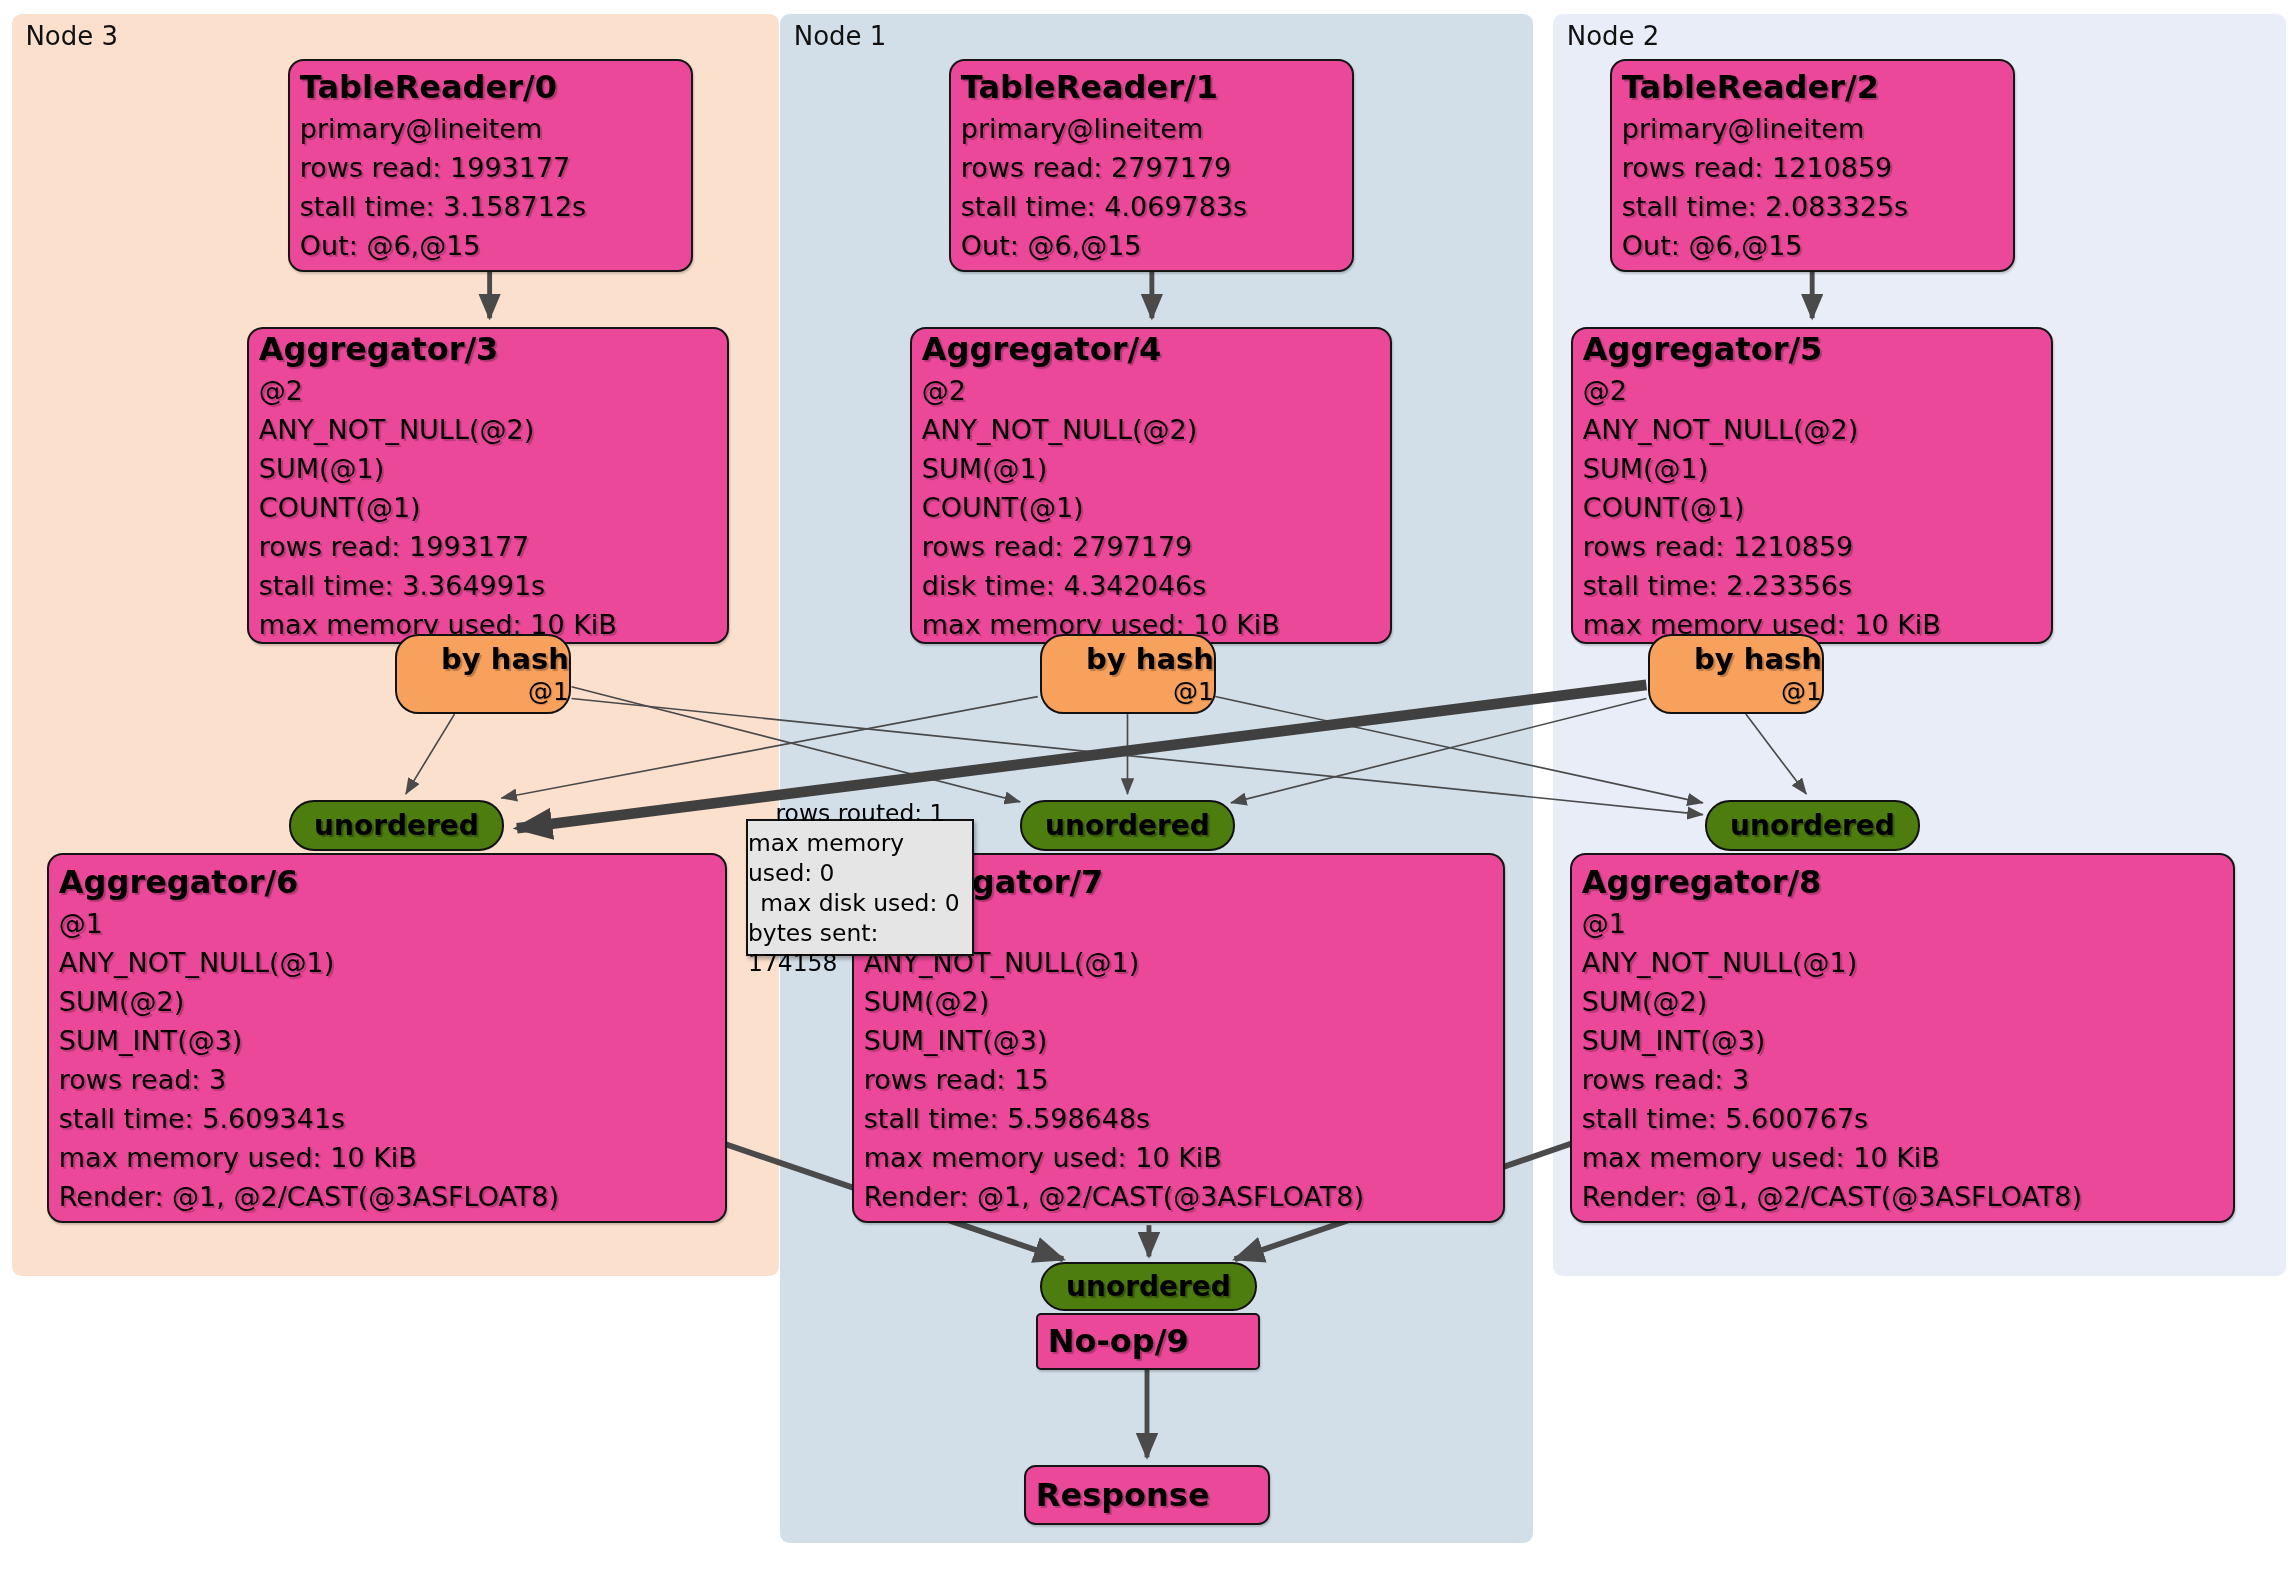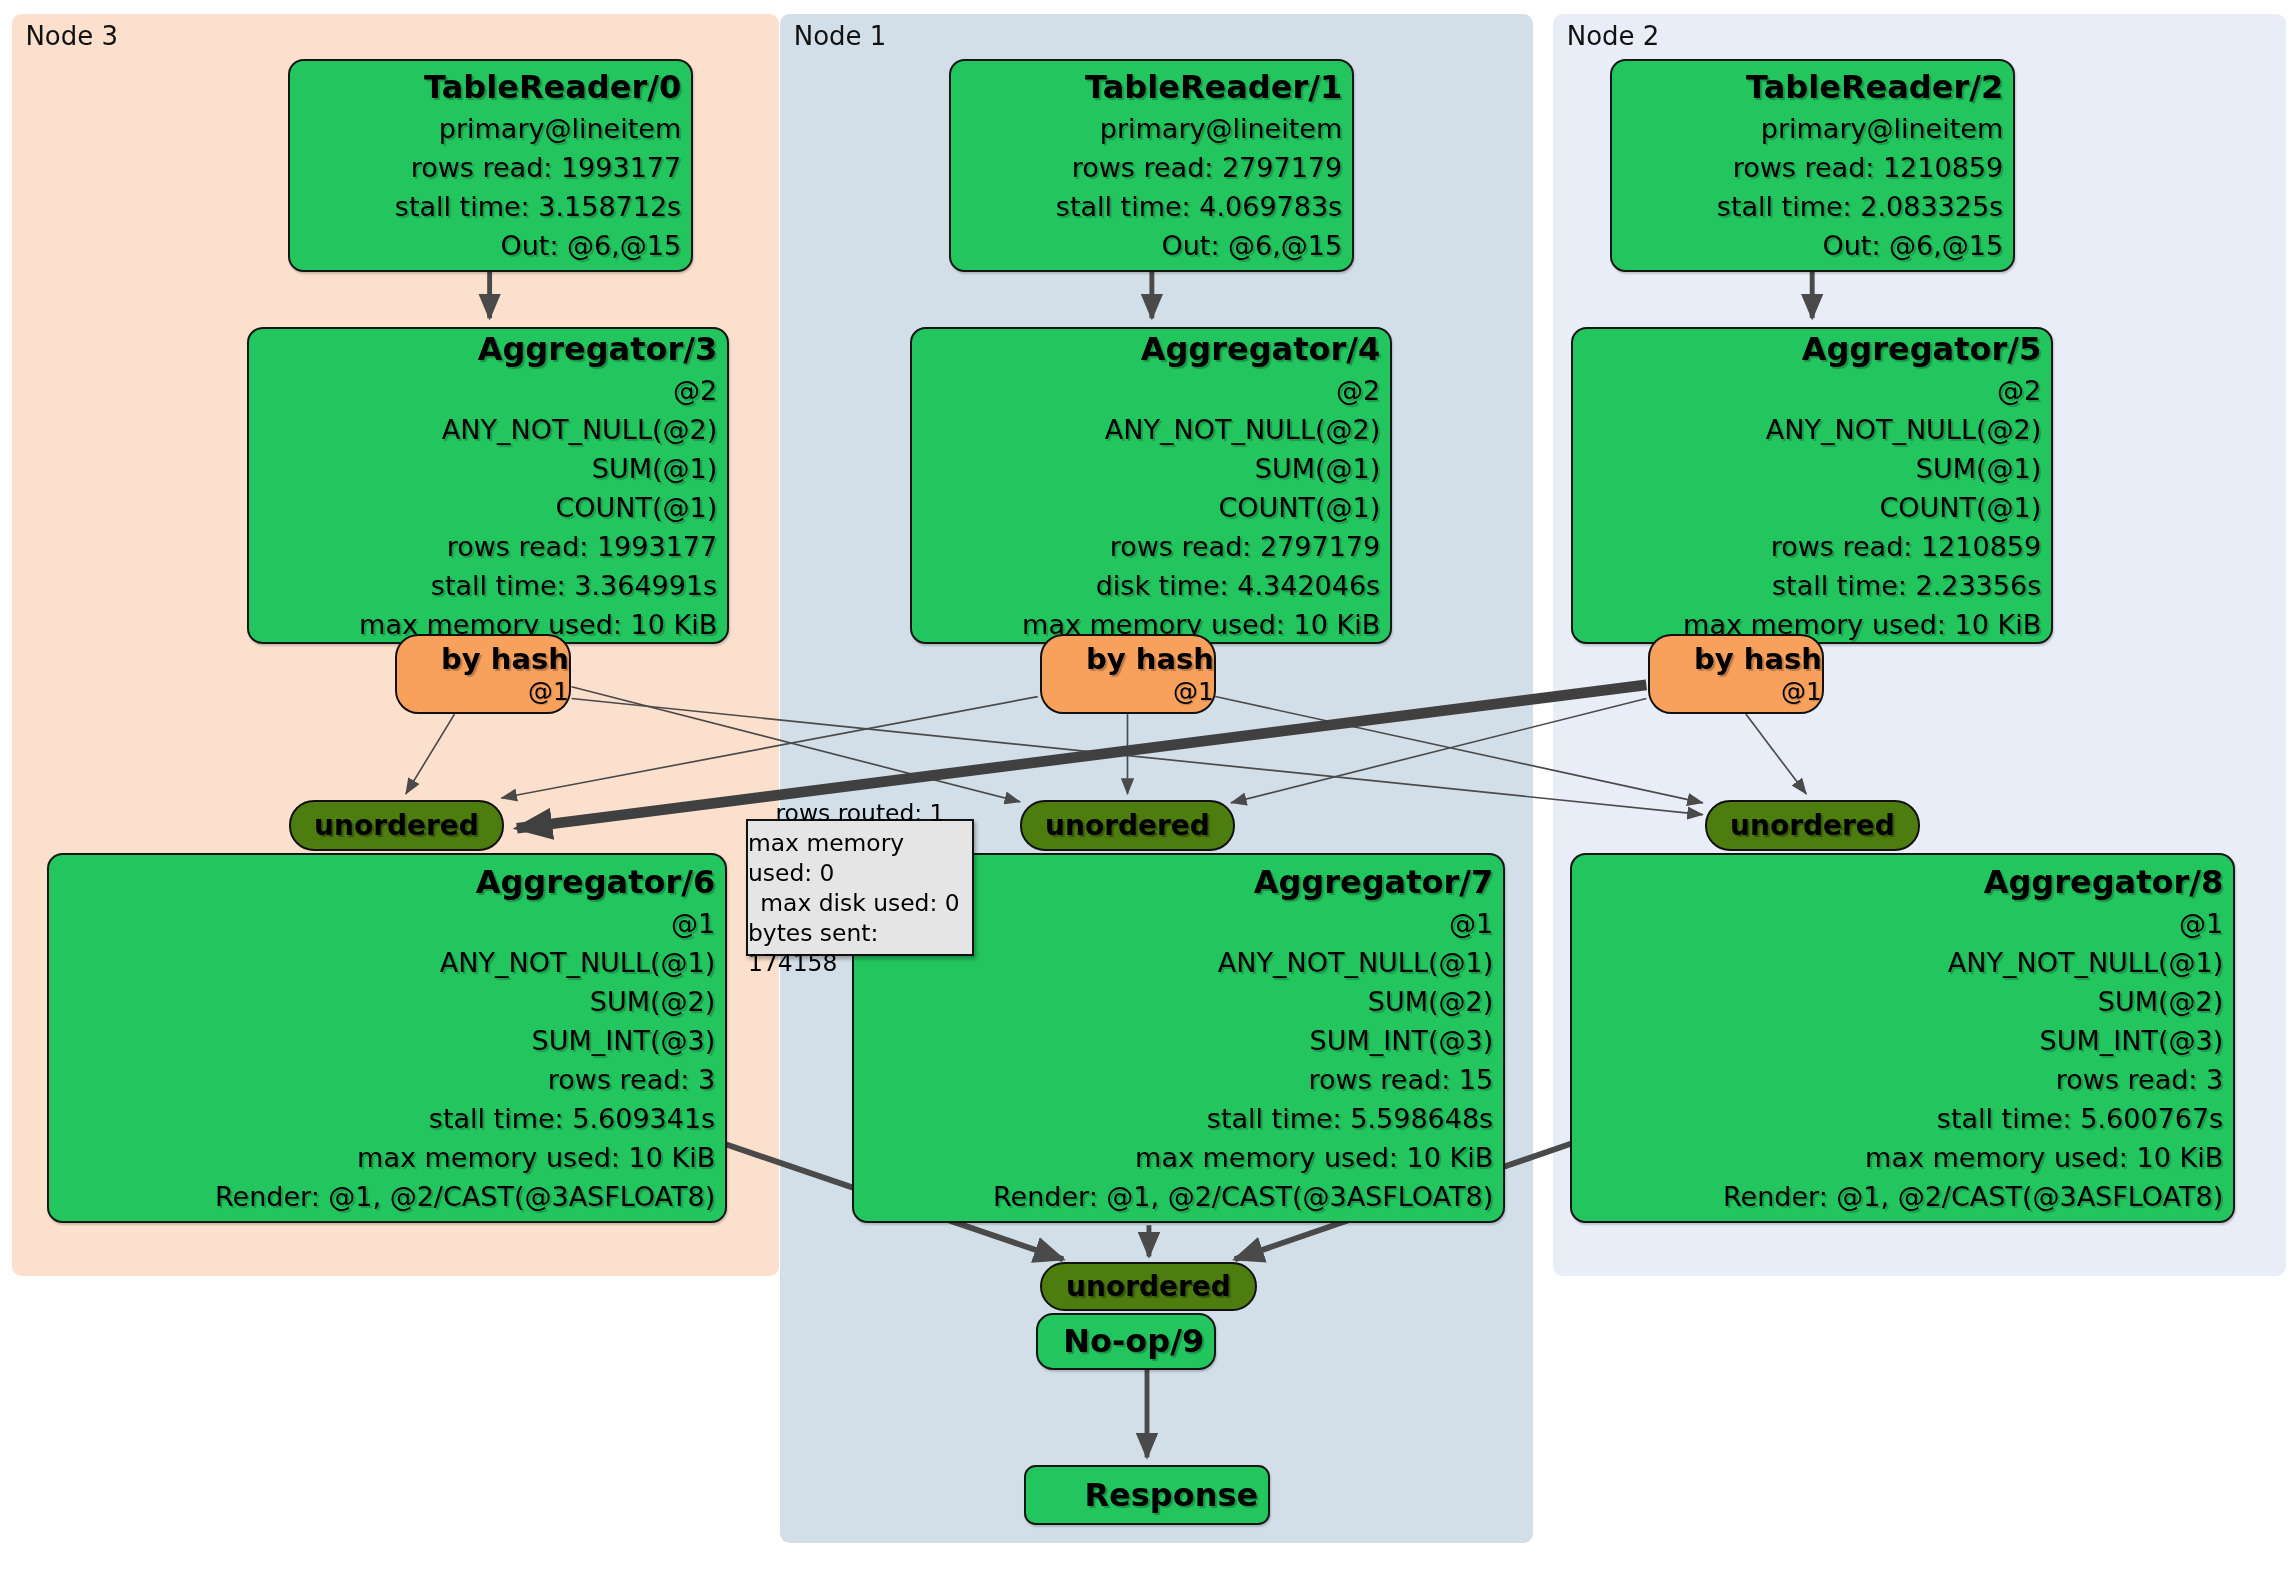--- a/index.html
+++ b/index.html
@@ -7,22 +7,22 @@
     position:relative;width:2294px;height:1596px;overflow:hidden;
     font-family:"DejaVu Sans","Liberation Sans",sans-serif;color:#000;
   }
   .panel{position:absolute;border-radius:9.8px;z-index:0;}
   #panel-node3{left:11.7px;top:13.7px;width:767px;height:1262px;background:#fbe0cd;}
   #panel-node1{left:780px;top:13.7px;width:753px;height:1529px;background:#d2dfe9;}
   #panel-node2{left:1553px;top:13.7px;width:733px;height:1262px;background:#e8edf7;}
   .panel-label{position:absolute;left:13.7px;top:7.8px;font-size:26px;color:#111;}
   #edges{position:absolute;left:0;top:0;z-index:2;}
   .nbox{
-    position:absolute;background:#22c55e;border:2.4px solid #151515;border-radius:15.6px;
-    display:flex;flex-direction:column;justify-content:center;align-items:flex-end;
+    position:absolute;background:#ec4899;border:2.4px solid #151515;border-radius:15.6px;
+    display:flex;flex-direction:column;justify-content:center;align-items:flex-start;
     text-align:center;z-index:4;box-sizing:border-box;padding:3.9px 9.8px;
     box-shadow:1px 2px 2px rgba(0,0,0,0.18);
   }
   .ntitle{font-weight:bold;font-size:32px;line-height:43px;text-shadow:2px 2px 1px rgba(0,0,0,0.25);white-space:nowrap;}
   .nline{font-size:27px;line-height:39px;text-shadow:2px 2px 1px rgba(0,0,0,0.22);white-space:nowrap;}
   .router{
     position:absolute;background:#f8a15d;border:2.9px solid #111;border-radius:23.4px;
     display:flex;flex-direction:column;justify-content:center;align-items:flex-end;
     z-index:5;box-sizing:border-box;
   }
@@ -203,21 +203,21 @@
   <div class="tooltip" style="left:714px;top:819px;width:228px;height:137px">
     <div class="tooltip-line">rows routed: 1</div>
     <div class="tooltip-line">max memory used: 0</div>
     <div class="tooltip-line">max disk used: 0</div>
     <div class="tooltip-line">bytes sent: 174158</div>
   </div>
 
   <div class="stream" style="left:1040px;top:1262px;width:217px;height:49px">
     <span class="stream-label">unordered</span>
   </div>
-  <div class="nbox" style="left:1036px;top:1313px;width:180px;height:57px;border-radius:17px">
+  <div class="nbox" style="left:1036px;top:1313px;width:224px;height:57px;border-radius:5px">
     <div class="ntitle">No-op/9</div>
   </div>
   <div class="nbox" style="left:1024px;top:1465px;width:246px;height:60px;border-radius:11.7px">
     <div class="ntitle">Response</div>
   </div>
 
 </div>
 
 
 </body></html>

